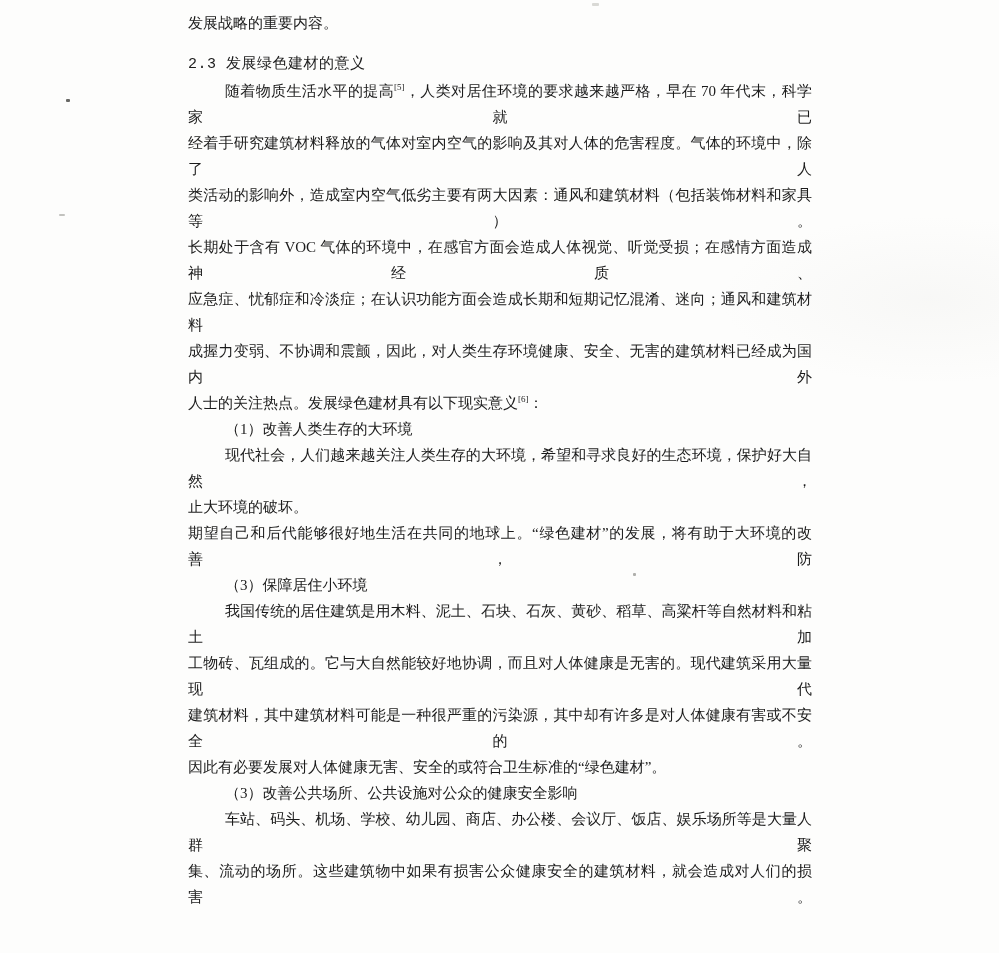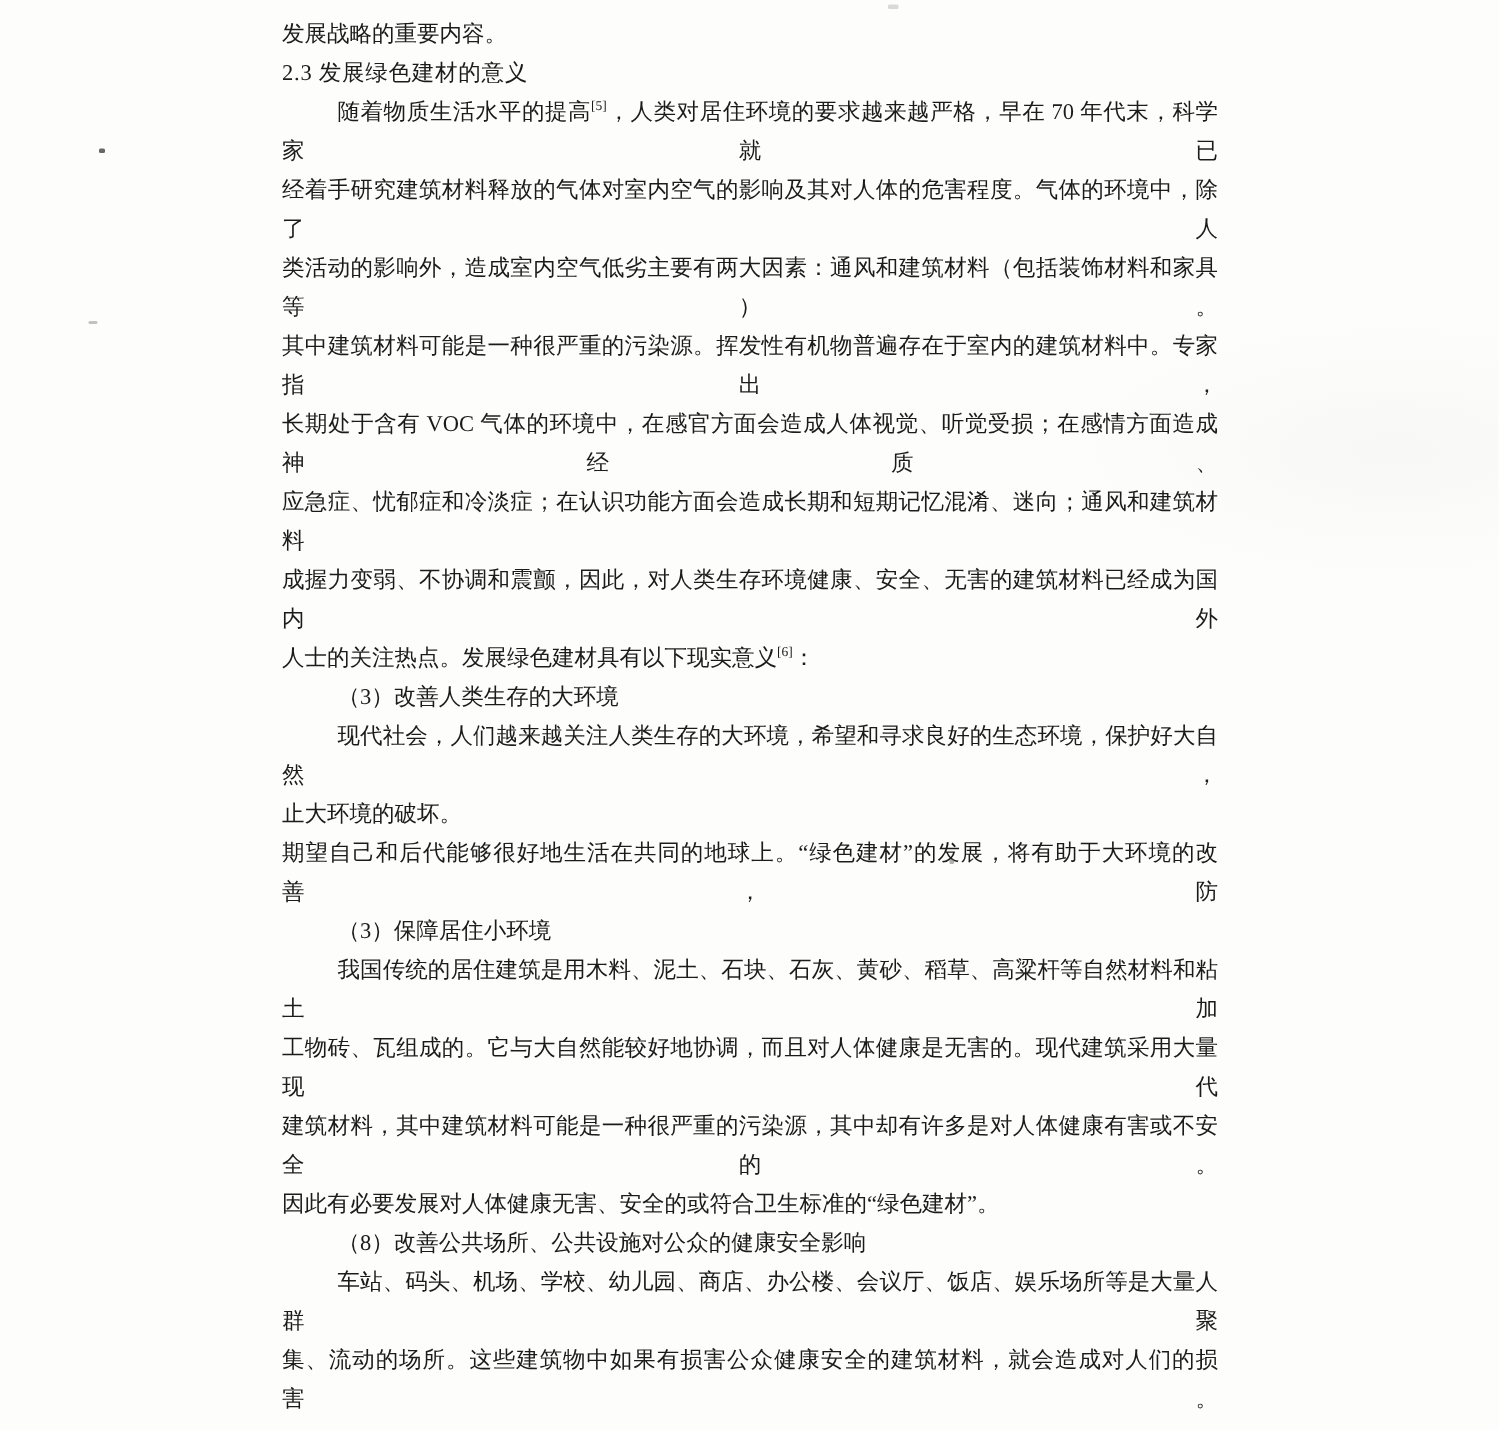--- a/index.html
+++ b/index.html
@@ -53,39 +53,38 @@
   .artifact.a2 { left: 59px;  top: 214px; width: 6px; height: 2px; background: #a8a8a4; opacity: .7; }
   .artifact.a3 { left: 592px; top: 3px;   width: 7px; height: 3px; background: #cfcfca; opacity: .8; }
   .artifact.a4 { left: 633px; top: 573px; width: 3px; height: 3px; background: #8d8d89; opacity: .7; }
 </style>
 </head>
 <body>
 
 <div class="scan-page">
   <div class="doc-body">
       <div class="line c">发展战略的重要内容。</div>
-      <div class="line h" style="">2.3  发展绿色建材的意义</div>
+      <div class="line h" style="margin-top: 16px; font-family: Liberation Mono, monospace;">2.3  发展绿色建材的意义</div>
       <div class="line fi" style="">随着物质生活水平的提高<sup>[5]</sup>，人类对居住环境的要求越来越严格，早在 70 年代末，科学家就已</div>
       <div class="line f">经着手研究建筑材料释放的气体对室内空气的影响及其对人体的危害程度。气体的环境中，除了人</div>
       <div class="line f">类活动的影响外，造成室内空气低劣主要有两大因素：通风和建筑材料（包括装饰材料和家具等）。</div>
-      <div class="line f">其中建筑材料可能是一种很严重的污染源。挥发性有机物普遍存在于室内的建筑材料中。专家指出，</div>
       <div class="line f">长期处于含有 VOC 气体的环境中，在感官方面会造成人体视觉、听觉受损；在感情方面造成神经质、</div>
       <div class="line f">应急症、忧郁症和冷淡症；在认识功能方面会造成长期和短期记忆混淆、迷向；通风和建筑材料</div>
       <div class="line f">成握力变弱、不协调和震颤，因此，对人类生存环境健康、安全、无害的建筑材料已经成为国内外</div>
       <div class="line c">人士的关注热点。发展绿色建材具有以下现实意义<sup>[6]</sup>：</div>
-      <div class="line ci">（3）改善人类生存的大环境</div>
+      <div class="line ci">（1）改善人类生存的大环境</div>
       <div class="line fi">现代社会，人们越来越关注人类生存的大环境，希望和寻求良好的生态环境，保护好大自然，</div>
       <div class="line c">止大环境的破坏。</div>
       <div class="line f">期望自己和后代能够很好地生活在共同的地球上。“绿色建材”的发展，将有助于大环境的改善，防</div>
       <div class="line ci">（3）保障居住小环境</div>
       <div class="line fi">我国传统的居住建筑是用木料、泥土、石块、石灰、黄砂、稻草、高粱杆等自然材料和粘土加</div>
       <div class="line f">工物砖、瓦组成的。它与大自然能较好地协调，而且对人体健康是无害的。现代建筑采用大量现代</div>
       <div class="line f">建筑材料，其中建筑材料可能是一种很严重的污染源，其中却有许多是对人体健康有害或不安全的。</div>
       <div class="line c">因此有必要发展对人体健康无害、安全的或符合卫生标准的“绿色建材”。</div>
-      <div class="line ci">（8）改善公共场所、公共设施对公众的健康安全影响</div>
+      <div class="line ci">（3）改善公共场所、公共设施对公众的健康安全影响</div>
       <div class="line fi">车站、码头、机场、学校、幼儿园、商店、办公楼、会议厅、饭店、娱乐场所等是大量人群聚</div>
       <div class="line f">集、流动的场所。这些建筑物中如果有损害公众健康安全的建筑材料，就会造成对人们的损害。</div>
     </div>
   <div class="artifact a1"></div>
   <div class="artifact a2"></div>
   <div class="artifact a3"></div>
   <div class="artifact a4"></div>
 </div>
 
 </body></html>

